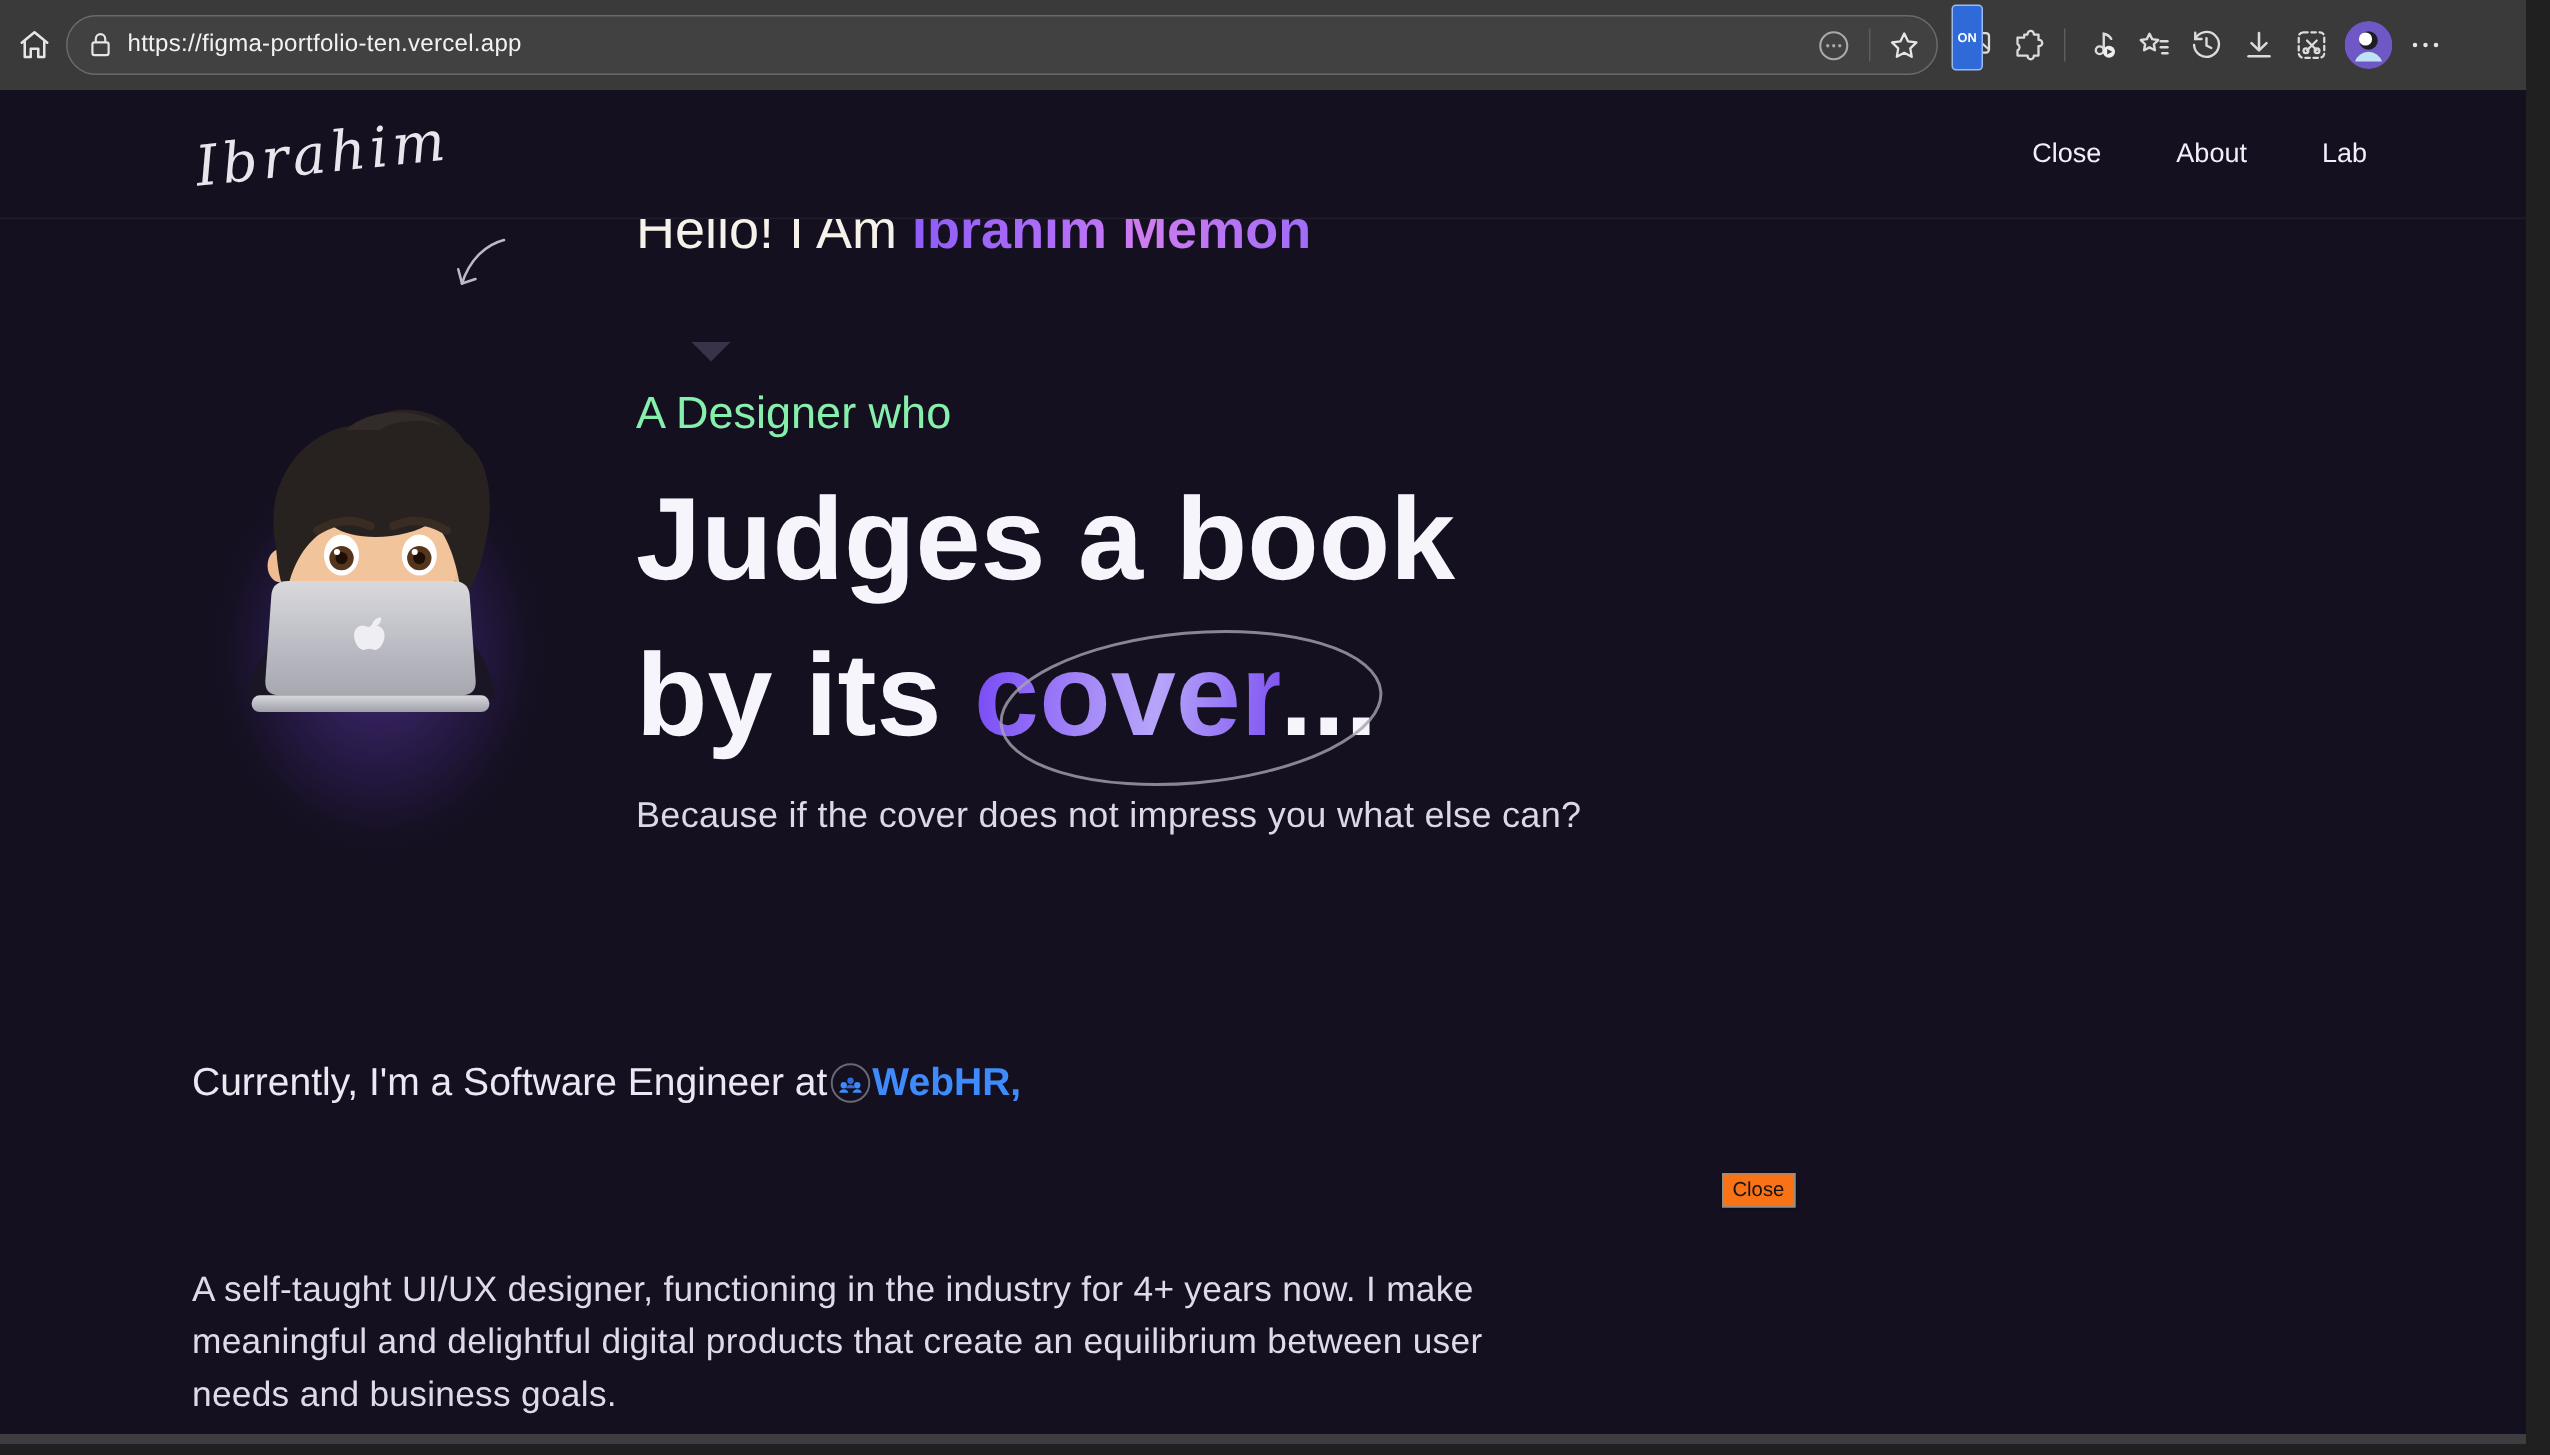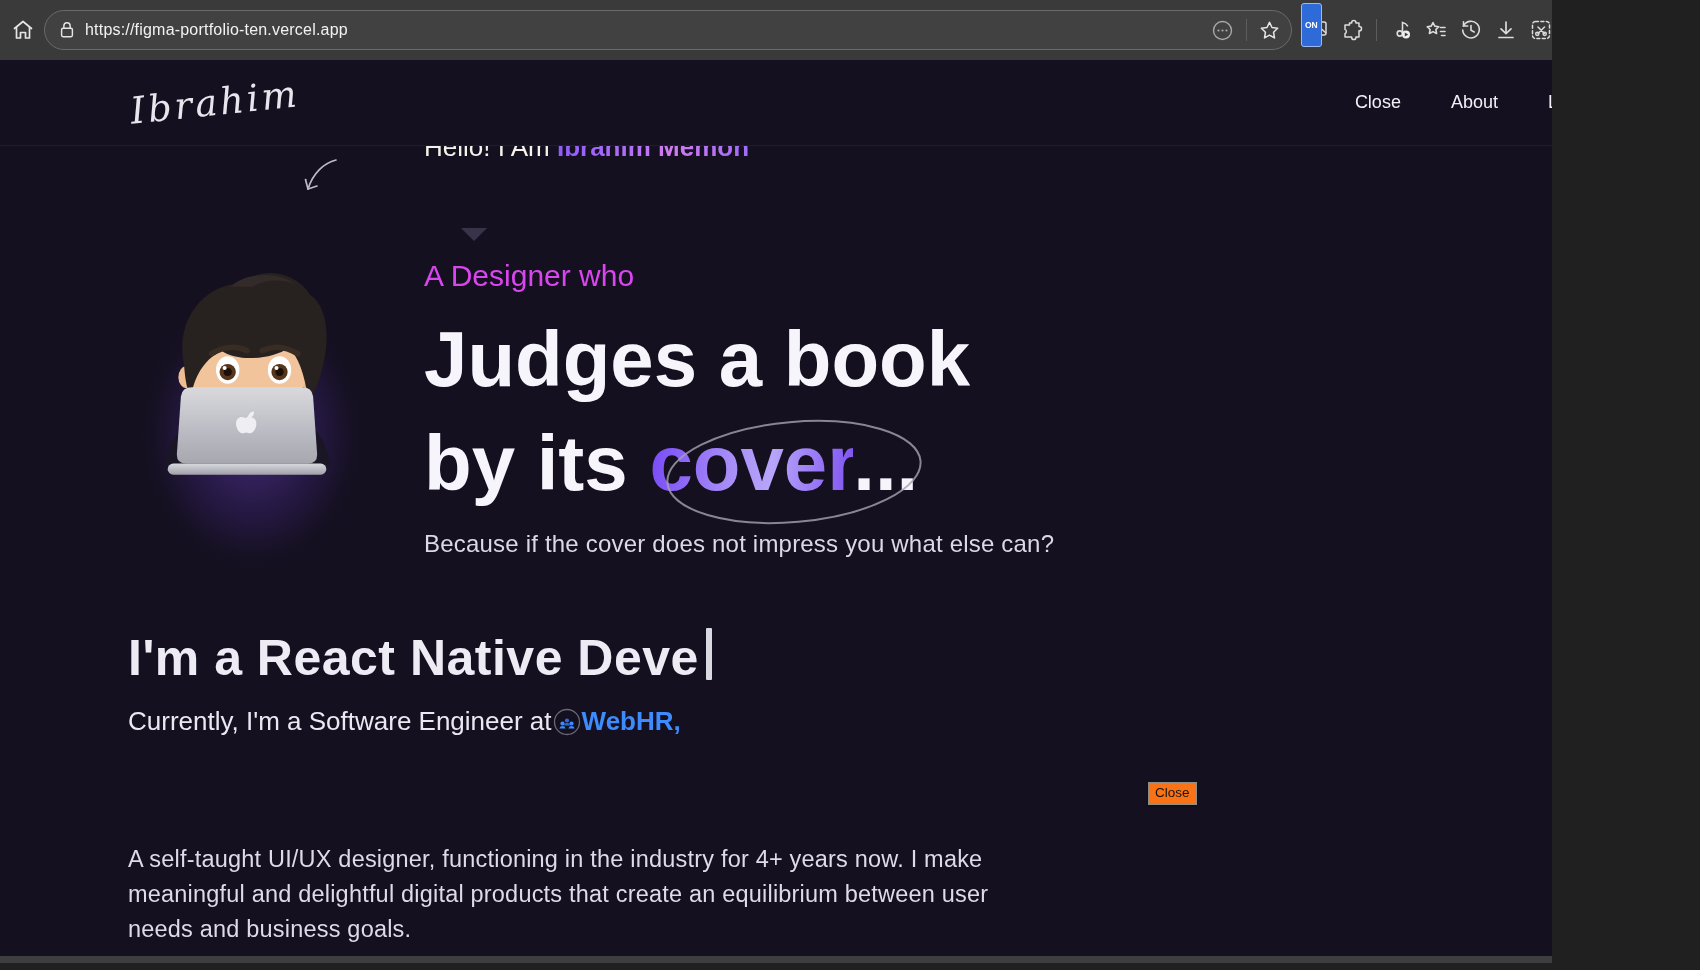--- a/index.html
+++ b/index.html
@@ -1,18 +1,18 @@
 <!DOCTYPE html>
 <html><head>
 <meta charset="utf-8">
 <style>
   * { box-sizing: border-box; }
   html,body { margin:0; padding:0; background:#202020; }
   .shot {
-    position:relative; width:1552px; height:970px; overflow:hidden;
+    position:relative; width:1684px; height:970px; overflow:hidden;
     font-family:"Liberation Sans", sans-serif;
     text-decoration:underline;
   }
 
   
   .toolbar {
     position:absolute; top:0; left:0; width:1700px; height:60px;
     background:#3a3a3b; display:flex; align-items:center; padding:0 8px 0 6px;
   }
   .tb-btn { display:flex; align-items:center; justify-content:center; flex:0 0 auto; }
@@ -44,41 +44,41 @@
     display:flex; align-items:center; justify-content:space-between;
     padding:0 122px 0 130px; border-bottom:1px solid rgba(255,255,255,0.05);
   }
   .logo {
     font-family:"DejaVu Serif", serif; font-style:italic; font-weight:400;
     font-size:37px; color:#f4f2f8; transform:rotate(-6deg); letter-spacing:3px; opacity:.95;
   }
   .nav { display:flex; gap:50px; }
   .nav-item { color:#f2f0f7; font-size:18px; font-weight:500; cursor:pointer; }
 
-  .greeting { position:absolute; left:424px; top:72px; z-index:1; font-size:26px; font-weight:500; color:#f6f2e9; white-space:nowrap; }
+  .greeting { position:absolute; left:424px; top:72px; z-index:1; font-size:36px; font-weight:500; color:#f6f2e9; white-space:nowrap; }
   .grad-name {
     background:linear-gradient(90deg,#8e5cf7 0%,#b06ef8 38%,#d07cf0 58%,#9f6cf8 100%);
     -webkit-background-clip:text; background-clip:text; color:transparent; font-weight:600;
   }
   .hand-arrow { position:absolute; left:300px; top:96px; z-index:2; }
   .scroll-caret {
     position:absolute; left:461px; top:168px; width:0; height:0; z-index:2;
     border-left:13px solid transparent; border-right:13px solid transparent; border-top:13px solid #39334a;
   }
 
   
   .avatar { position:absolute; left:114px; top:186px; width:266px; height:336px; z-index:1; }
   .avatar-glow {
     position:absolute; inset:0;
     background:radial-gradient(ellipse 56% 54% at 52% 56%, rgba(104,63,190,0.55) 0%, rgba(68,41,135,0.30) 46%, rgba(30,20,55,0.10) 68%, rgba(21,16,32,0) 78%);
   }
   .memoji { position:absolute; left:11px; top:6px; }
 
   
-  .intro-line { position:absolute; left:424px; top:199px; font-size:30px; font-weight:500; color:#d946ef; z-index:2; }
+  .intro-line { position:absolute; left:424px; top:199px; font-size:30px; font-weight:500; color:#86efac; z-index:2; }
   .headline {
     position:absolute; left:424px; top:247px; z-index:2;
     font-size:78px; line-height:104px; font-weight:700; color:#f7f5fc; white-space:nowrap;
   }
   .hl-cover {
     background:linear-gradient(95deg,#7748f6 0%,#a78df8 40%,#b7a5fa 60%,#7e52f1 100%);
     -webkit-background-clip:text; background-clip:text; color:transparent;
   }
   .ellipse-mark { position:absolute; left:658px; top:352px; z-index:3; }
   .subtitle { position:absolute; left:424px; top:470px; font-size:24px; color:#dcd9e6; z-index:2; letter-spacing:0.2px; }
@@ -296,21 +296,20 @@
       <span>Judges a book</span><br>
       <span>by its </span><span class="hl-cover">cover</span><span>...</span>
     </div>
     <div class="ellipse-mark">
       <svg width="272" height="120" viewBox="0 0 272 120" fill="none">
         <ellipse cx="136" cy="60" rx="127" ry="50" transform="rotate(-5 136 60)" stroke="#a5a2b2" stroke-width="2" opacity="0.8"></ellipse>
       </svg>
     </div>
     <div class="subtitle">Because if the cover does not impress you what else can?</div>
 
-    <div class="typing"><span>I'm a React Native Deve</span><span class="type-cursor"></span></div>
 
     <div class="role">
       <span>Currently, I'm a Software Engineer at</span>
       <span>
         <svg width="30" height="30" viewBox="0 0 30 30" fill="none">
           <circle cx="15" cy="15" r="12.5" stroke="#6b6876" stroke-width="1.3"></circle>
           <circle cx="10.5" cy="16.5" r="2.1" fill="#3d8bfd"></circle>
             <path d="M7.4 21.5 a3.2 3.2 0 0 1 6.2 0 z" fill="#3d8bfd"></path>
           <circle cx="19.5" cy="16.5" r="2.1" fill="#3d8bfd"></circle>
             <path d="M16.4 21.5 a3.2 3.2 0 0 1 6.2 0 z" fill="#3d8bfd"></path>

